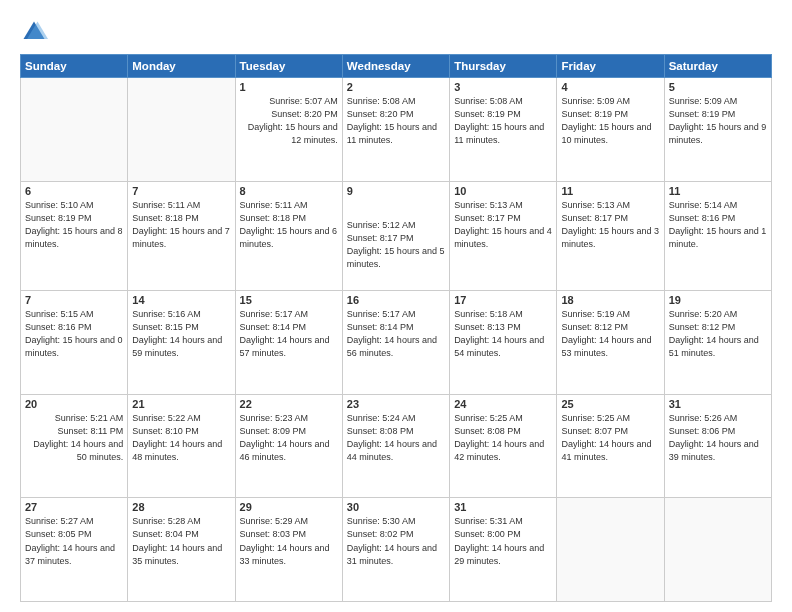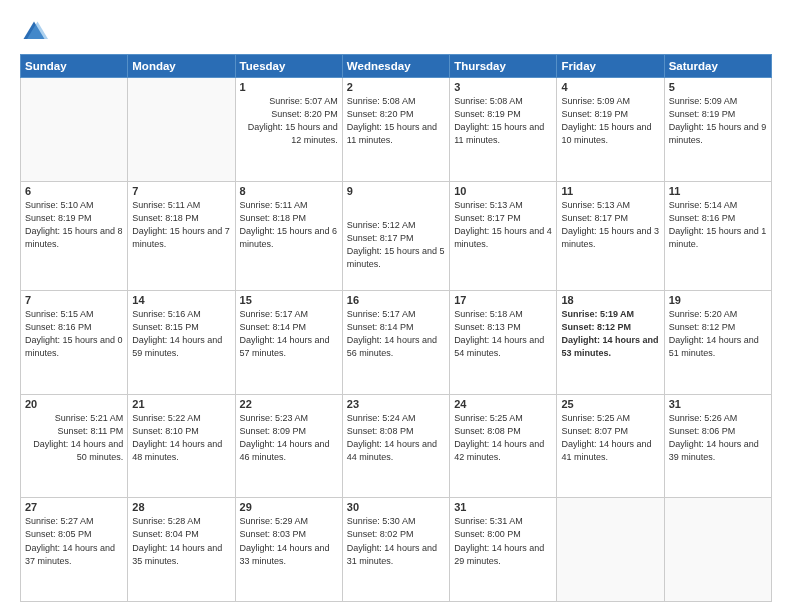--- a/index.html
+++ b/index.html
@@ -238,21 +238,21 @@
 Daylight: 14 hours and 56 minutes.</div>
           </td>
           <td>
             <div class="day-number">17</div>
             <div class="day-info" style="white-space: pre-line;">Sunrise: 5:18 AM
 Sunset: 8:13 PM
 Daylight: 14 hours and 54 minutes.</div>
           </td>
           <td>
             <div class="day-number">18</div>
-            <div class="day-info" style="white-space: pre-line; font-weight: bold;">Sunrise: 5:19 AM
+            <div class="day-info" style="white-space: pre-line;">Sunrise: 5:19 AM
 Sunset: 8:12 PM
 Daylight: 14 hours and 53 minutes.</div>
           </td>
           <td>
             <div class="day-number">19</div>
             <div class="day-info" style="white-space: pre-line;">Sunrise: 5:20 AM
 Sunset: 8:12 PM
 Daylight: 14 hours and 51 minutes.</div>
           </td>
         </tr>

